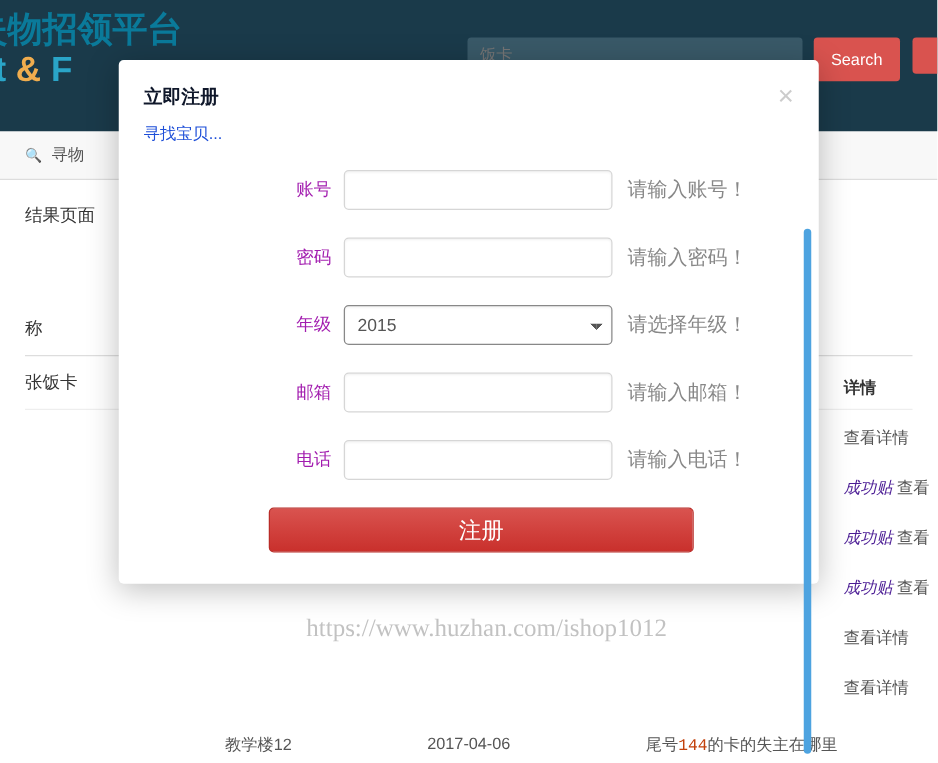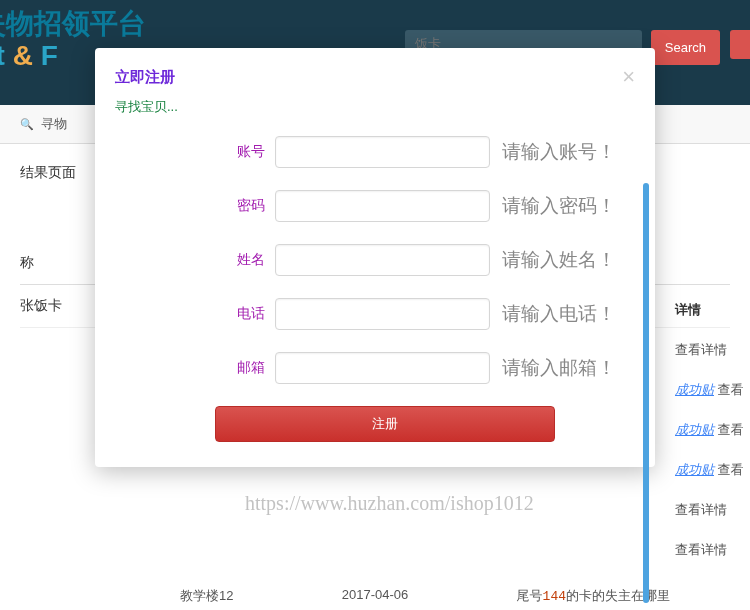--- a/index.html
+++ b/index.html
@@ -39,21 +39,21 @@
     }
     .bg-title-en .amp { color: #f0ad4e; }
     .bg-search-input {
       position: absolute;
       top: 30px;
       right: 108px;
       background: #395968;
       border: none;
       color: #a0b5c0;
       padding: 6px 10px;
-      width: 237px;
+      width: 268px;
       border-radius: 3px;
       font-size: 13px;
     }
     .bg-search-btn {
       position: absolute;
       top: 30px;
       right: 30px;
       background: #d9534f;
       color: #fff;
       border: none;
@@ -95,21 +95,21 @@
       position: absolute;
       right: 0;
       top: 290px;
       width: 75px;
       font-size: 13px;
     }
     .bg-right-col div {
       padding: 11px 0;
       color: #555;
     }
-    .bg-right-col .success { color: #3b82f6; font-style: italic; text-decoration: underline; }
+    .bg-right-col .success { color: #4c1d95; font-style: italic; }
     .bg-bottom-row {
       position: absolute;
       bottom: 5px;
       left: 180px;
       right: 80px;
       display: flex;
       justify-content: space-between;
       font-size: 13px;
       color: #555;
       margin-top: 16px;
@@ -132,23 +132,23 @@
       box-shadow: 0 5px 25px rgba(0,0,0,0.25);
       padding: 0;
       position: relative;
     }
     .modal-header {
       padding: 16px 20px 8px;
       display: flex;
       justify-content: space-between;
       align-items: center;
     }
-    .modal-title { font-size: 15px; font-weight: bold; color: #6d28d9; }
+    .modal-title { font-size: 15px; font-weight: bold; color: #0f172a; }
     .modal-close { color: #ccc; font-size: 22px; cursor: pointer; background: none; border: none; }
-    .modal-sub { padding: 0 20px 20px; color: #15803d; font-size: 13px; }
+    .modal-sub { padding: 0 20px 20px; color: #1d4ed8; font-size: 13px; }
     .modal-body {
       padding: 0 20px 25px;
       position: relative;
     }
     .form-row {
       display: flex;
       align-items: center;
       margin-bottom: 22px;
       padding-left: 100px;
     }
@@ -174,33 +174,33 @@
       border-color: #888;
       background-image: linear-gradient(45deg, transparent 50%, #555 50%), linear-gradient(-45deg, transparent 50%, #555 50%);
       background-position: right 12px top 14px, right 7px top 14px;
       background-size: 5px 5px;
       background-repeat: no-repeat;
       color: #555;
     }
     .form-hint {
       color: #888;
       margin-left: 12px;
-      font-size: 19px;
+      font-size: 16px;
     }
     .submit-row {
       padding-left: 100px;
     }
     .submit-btn {
       width: 340px;
       height: 36px;
       background: linear-gradient(#d9534f, #c9302c);
       border: 1px solid #b92c28;
       color: #fff;
       border-radius: 4px;
-      font-size: 13px;
+      font-size: 18px;
       cursor: pointer;
     }
     .modal-scroll {
       position: absolute;
       right: 6px;
       top: 135px;
       width: 6px;
       height: 420px;
       background: #4da3e0;
       border-radius: 3px;
@@ -268,39 +268,41 @@
         <input class="form-input" type="text" style="">
         <span class="form-hint">请输入账号！</span>
       </div>
 
       <div class="form-row">
         <span class="form-label">密码</span>
         <input class="form-input" type="password" style="">
         <span class="form-hint">请输入密码！</span>
       </div>
 
-
-      <div class="form-row">
-        <span class="form-label">姓名</span>
+      <div class="form-row">
+        <span class="form-label">年级</span>
+        <select class="form-select">
+          <option>2015</option>
+        </select>
+        <span class="form-hint">请选择年级！</span>
+      </div>
+
+
+      <div class="form-row">
+        <span class="form-label">邮箱</span>
         <input class="form-input" type="text" style="">
-        <span class="form-hint">请输入姓名！</span>
+        <span class="form-hint">请输入邮箱！</span>
       </div>
 
       <div class="form-row">
         <span class="form-label">电话</span>
         <input class="form-input" type="text" style="">
         <span class="form-hint">请输入电话！</span>
       </div>
 
-      <div class="form-row">
-        <span class="form-label">邮箱</span>
-        <input class="form-input" type="text" style="">
-        <span class="form-hint">请输入邮箱！</span>
-      </div>
-
 
       <div class="submit-row">
         <button class="submit-btn">注册</button>
       </div>
 
     </div>
   </div>
 </div>
 
 <div class="watermark">https://www.huzhan.com/ishop1012</div>

